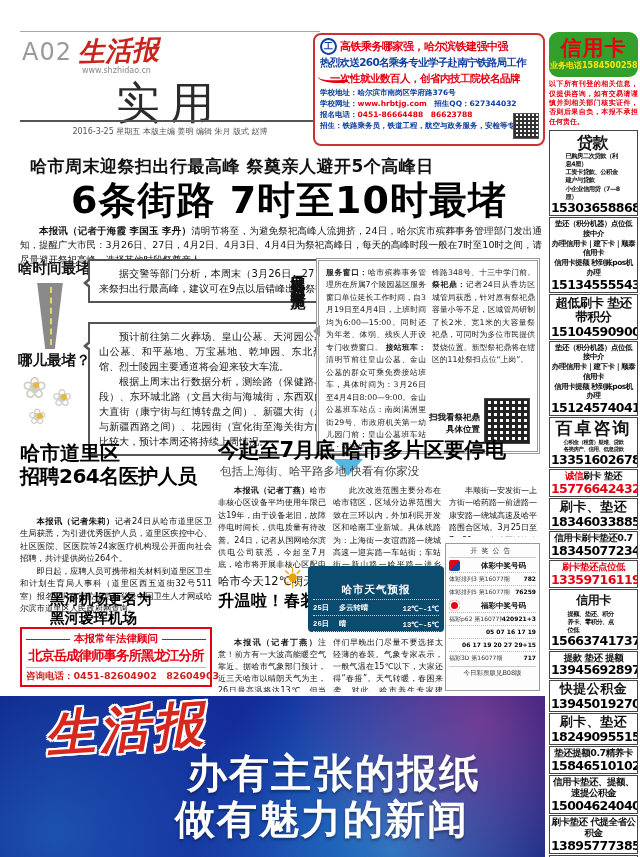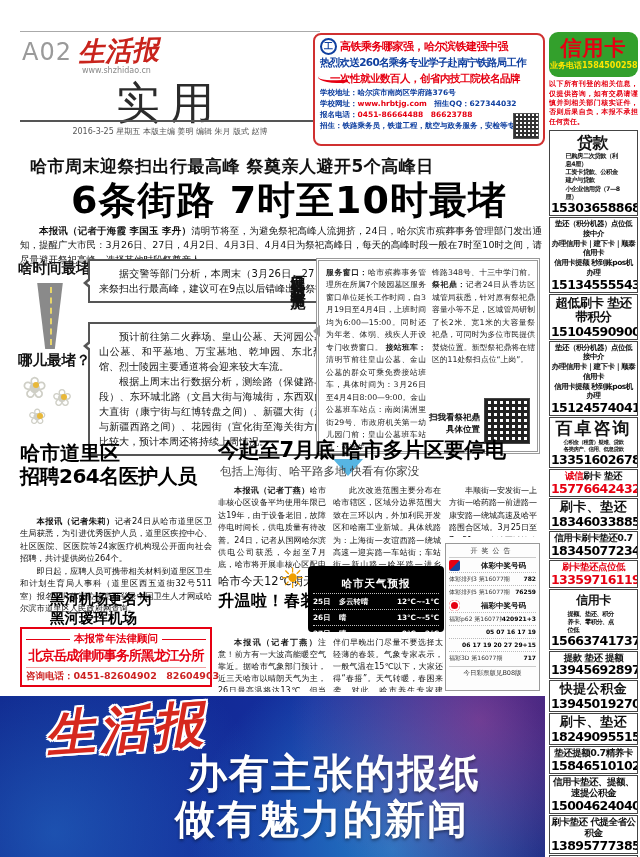--- a/index.html
+++ b/index.html
@@ -79,21 +79,21 @@
   .pw-col { position:absolute; top:485px; font-size:8px; line-height:1.55; text-align:justify; color:#111; }
   .pw-c1 { left:218px; width:108px; height:86px; overflow:hidden; }
   .pw-c2 { left:333px; width:108px; height:86px; overflow:hidden; }
   .pw-c3 { left:449px; width:88px;  height:52px; overflow:hidden; }
   .pw-col p { text-indent:2em; }
 
   
   .wx-kicker { position:absolute; left:218px; top:574px; font-size:11.5px; color:#111; }
   .wx-headline { position:absolute; left:218px; top:591px; font-size:16px; font-weight:900; color:#000; letter-spacing:0.5px; }
   .wx-sun { position:absolute; left:280px; top:562px; font-size:28px; color:#f0a000; }
-  .forecast { position:absolute; left:308px; top:566px; width:136px; height:66px; background:#000000; border-radius:4px; padding:10px 5px; color:#fff; }
+  .forecast { position:absolute; left:308px; top:566px; width:136px; height:66px; background:#0c4a6e; border-radius:4px; padding:16px 5px; color:#fff;font-family:Liberation Mono, monospace; }
   .fc-title { text-align:center; font-size:10.5px; font-weight:bold; letter-spacing:1px; padding:1px 0 2px; }
   .fc-row { display:flex; font-size:7.3px; font-weight:bold; border-top:1px dotted rgba(255,255,255,.75); padding:2.5px 0; }
   .fc-day { width:26px; }
   .fc-sky { flex:1; }
   .fc-temp{ text-align:center; }
   .wx-col { position:absolute; top:637px; font-size:8px; line-height:1.5; text-align:justify; color:#111; }
   .wx-c1 { left:218px; width:108px; height:55px; overflow:hidden; }
   .wx-c2 { left:333px; width:110px; height:55px; overflow:hidden; }
   .wx-col p { text-indent:2em; }
 

